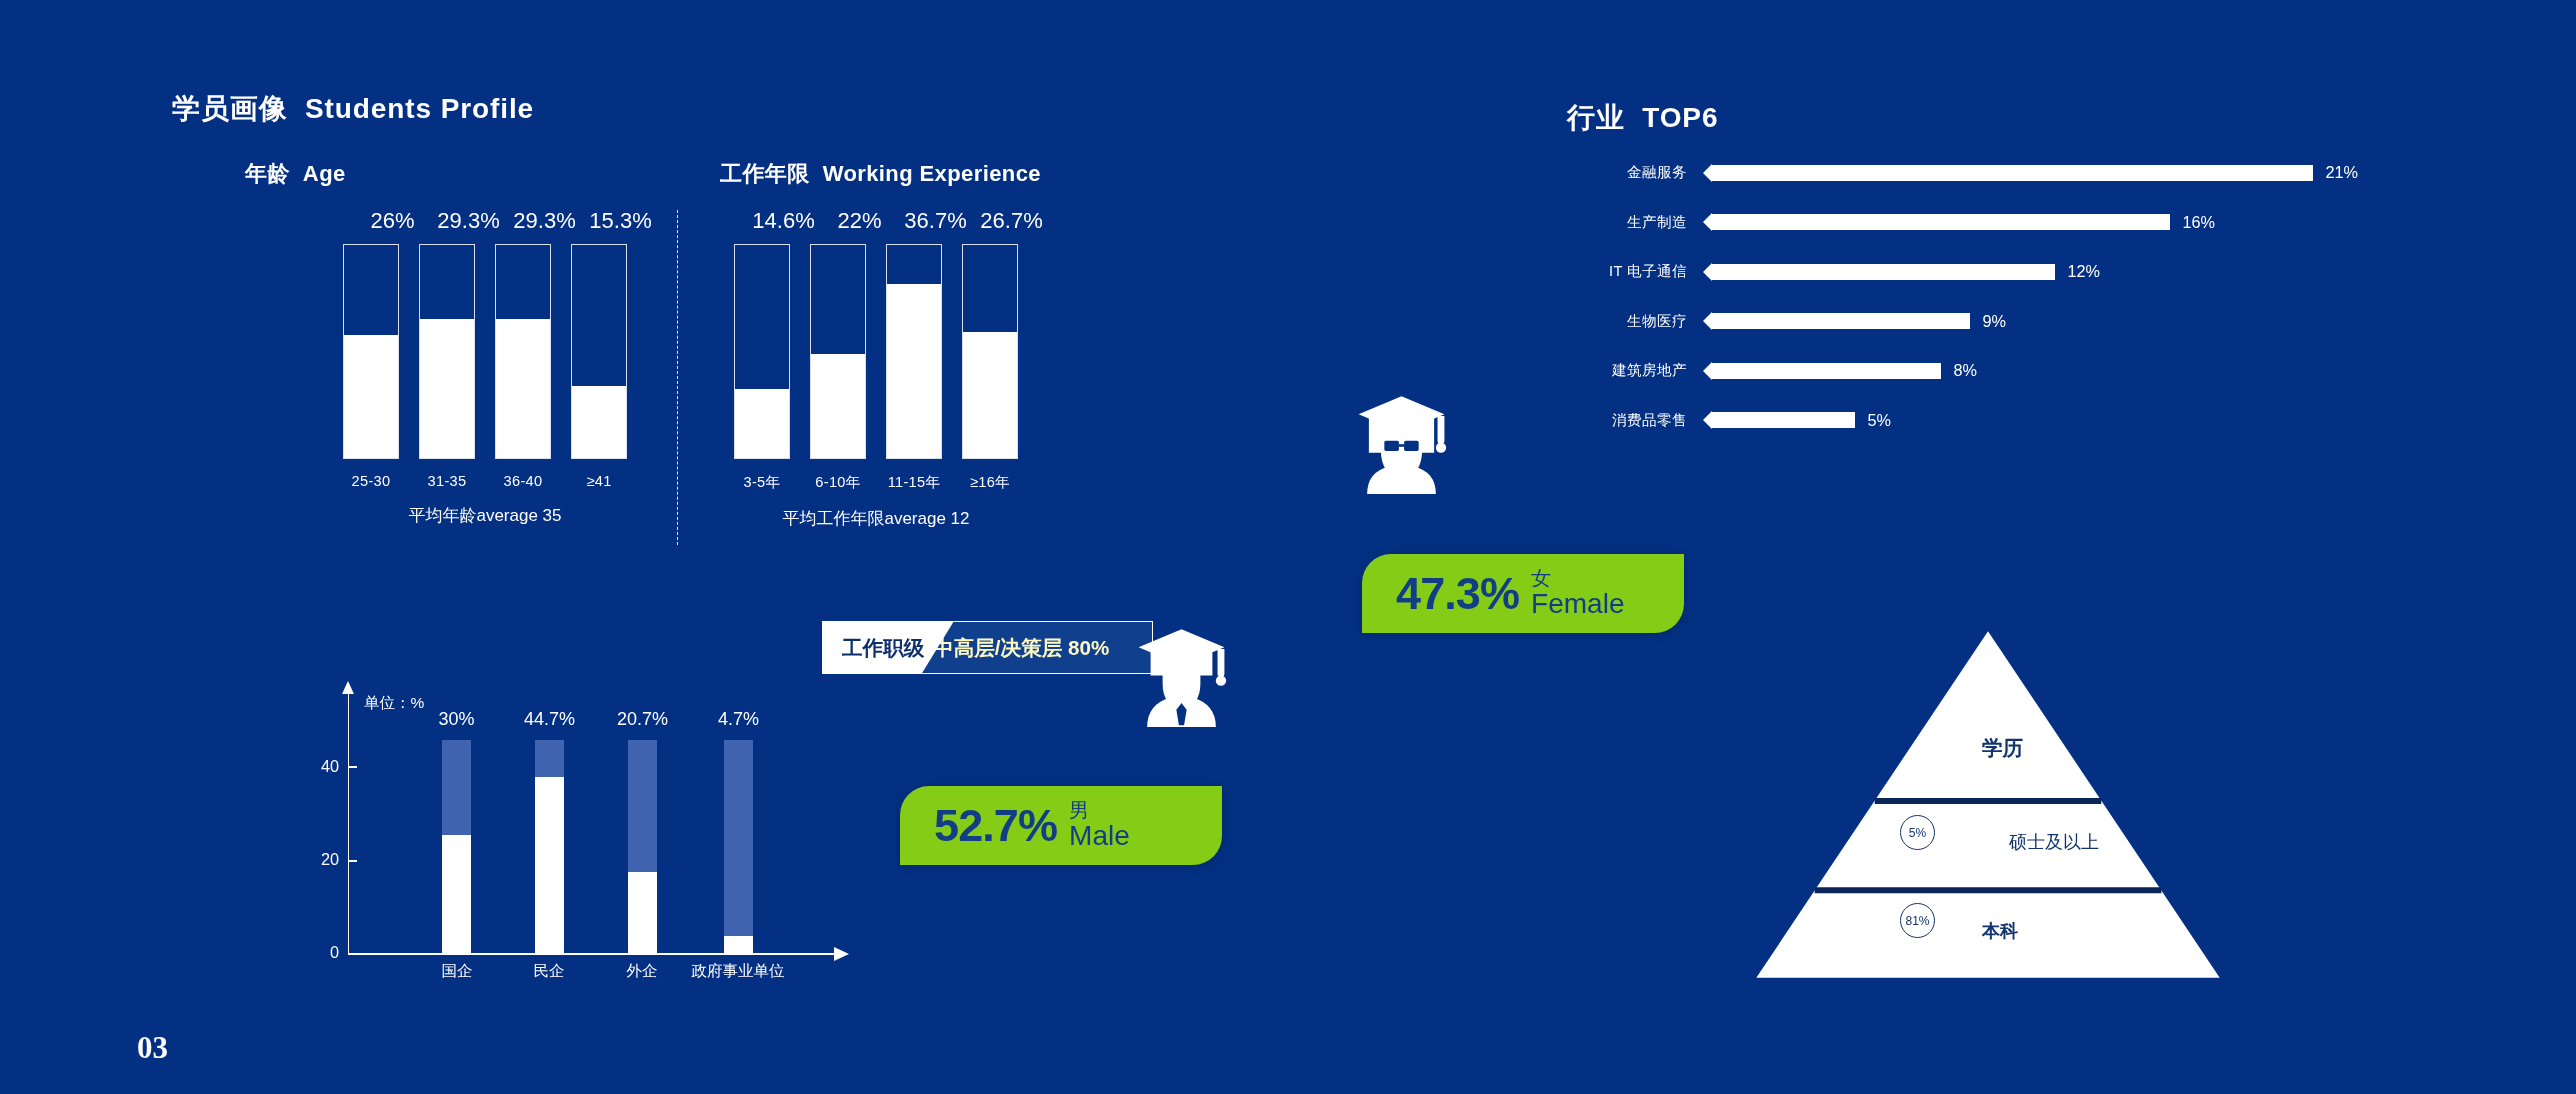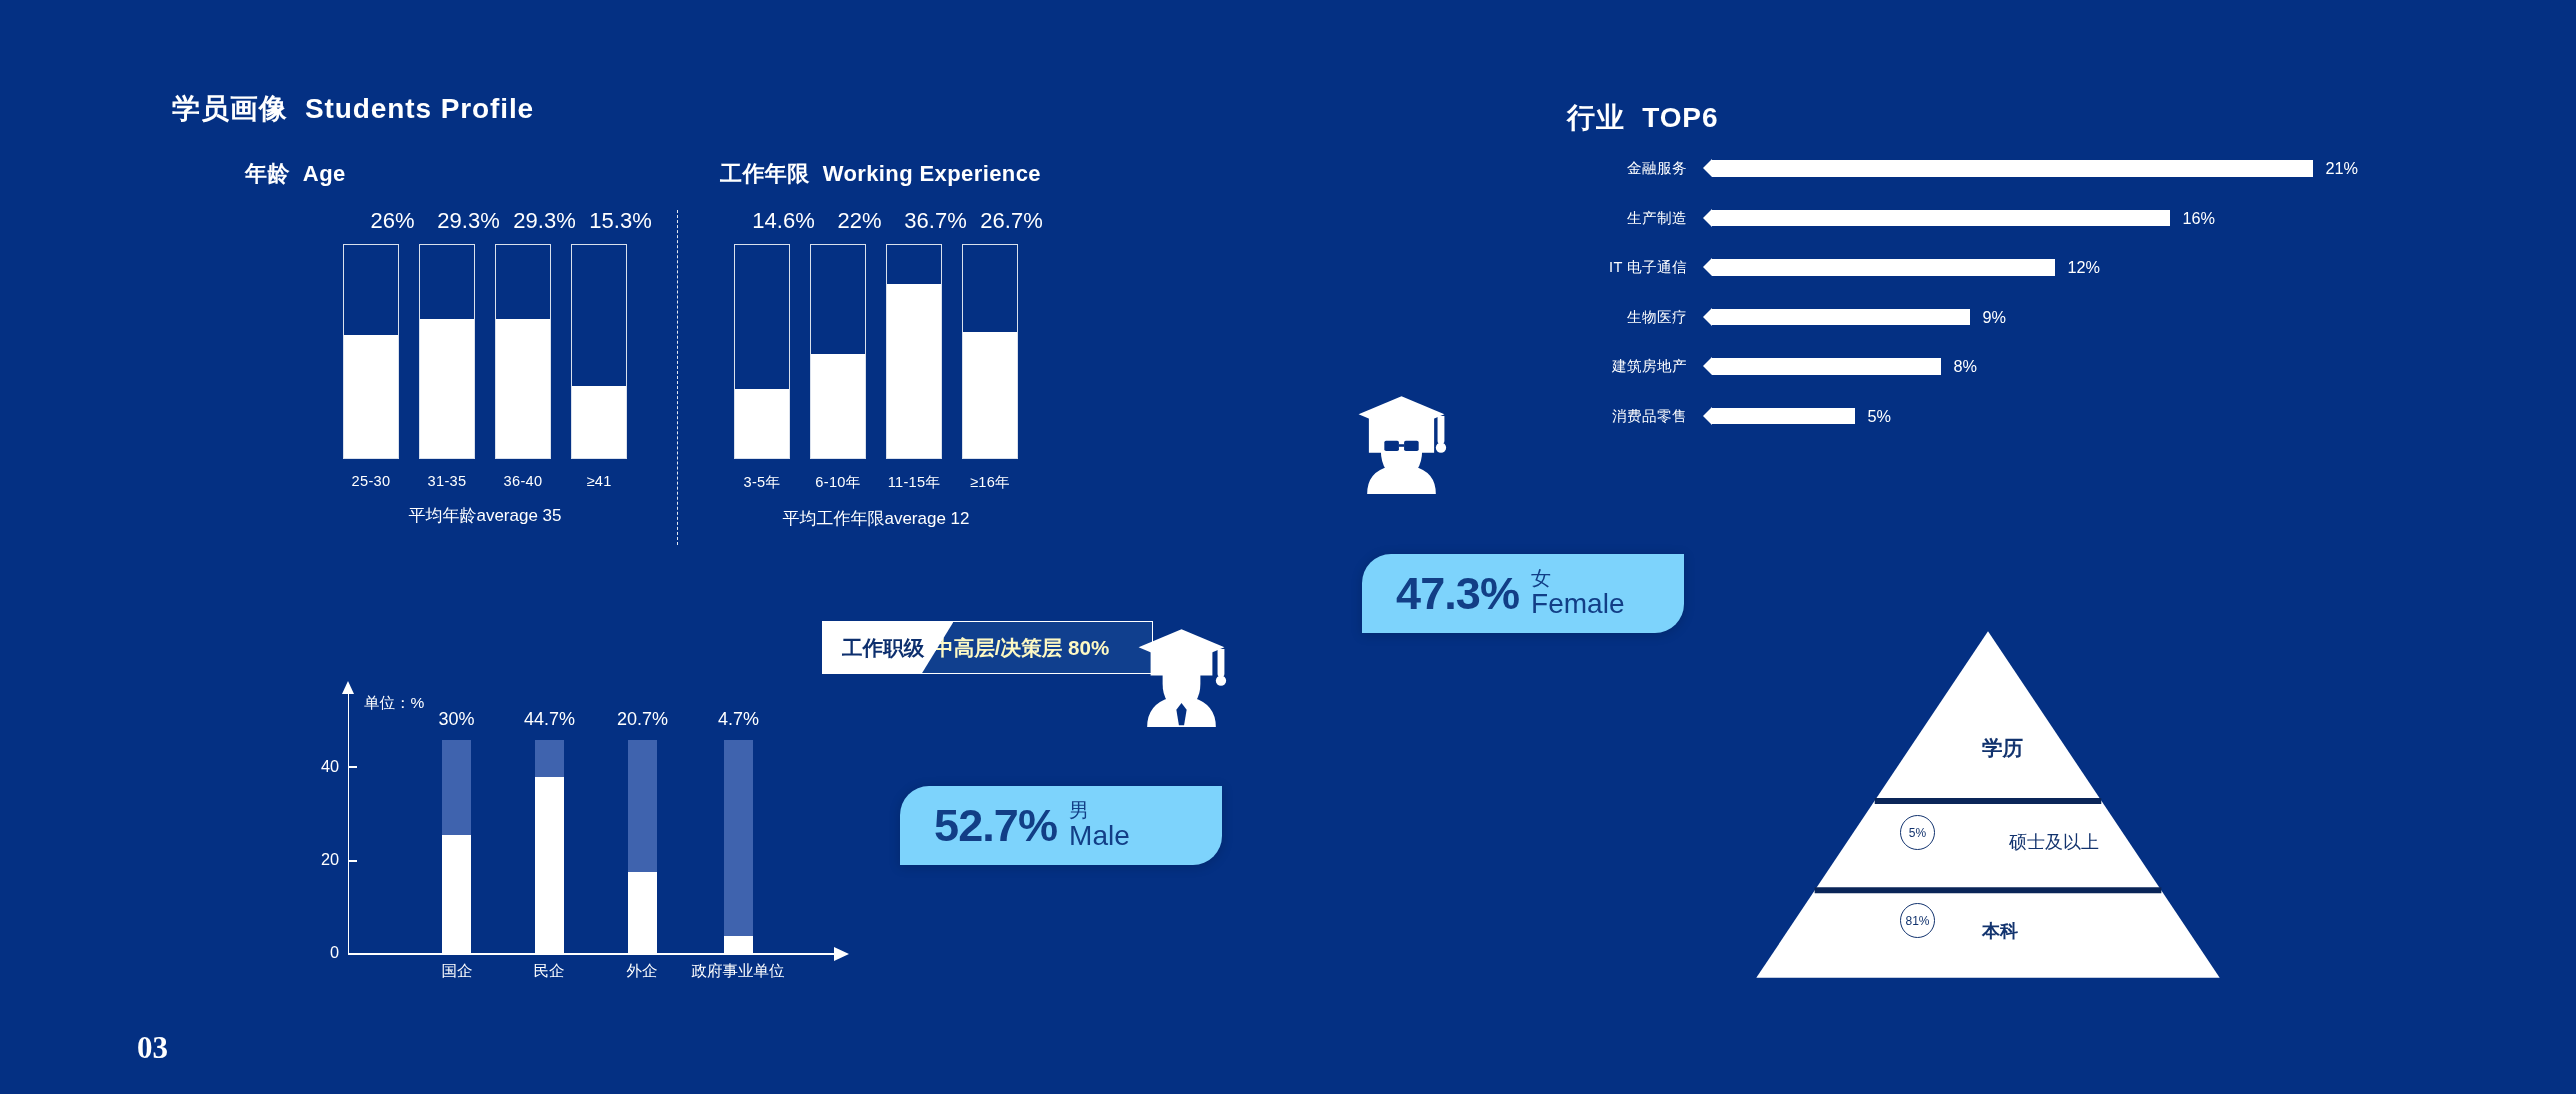--- a/index.html
+++ b/index.html
@@ -48,21 +48,21 @@
   }
 
   
   #panel-divider{
     position:absolute;left:677px;top:210px;width:0;height:335px;
     border-left:1.7px dashed rgba(255,255,255,.9);
   }
 
   
   #industry-chart{position:absolute;left:1567px;top:159px;width:816px;}
-  .hrow{display:flex;align-items:flex-start;height:27.5px;margin-bottom:22px;}
+  .hrow{display:flex;align-items:center;height:27.5px;margin-bottom:22px;}
   .hrow .hlabel{
     width:120px;text-align:right;font-size:14.6px;padding-right:15.5px;
     white-space:nowrap;letter-spacing:0.4px;
   }
   .hrow .marker{
     width:0;height:0;flex:0 0 auto;
     border-top:9.4px solid transparent;
     border-bottom:9.4px solid transparent;
     border-right:9.4px solid #ffffff;
     margin-right:0.9px;
@@ -115,21 +115,21 @@
   }
   .jlcol .jltrack{position:relative;width:100%;height:100%;background:#3f63ae;}
   .jlcol .jlfill{position:absolute;left:0;right:0;bottom:0;background:#ffffff;}
   .jlcat{
     position:absolute;top:340px;font-size:15.5px;text-align:center;
     transform:translateX(-50%);white-space:nowrap;
   }
 
   
   .gender-card{
-    position:absolute;background:#7dd3fc;
+    position:absolute;background:#84cc16;
     display:flex;align-items:center;
     box-shadow:0 1.7px 12px rgba(0,0,0,.18);
   }
   #female-card{
     left:1362px;top:554px;width:322px;height:79px;
     border-radius:29px 0 29px 0;
   }
   #male-card{
     left:900px;top:786px;width:322px;height:79px;
     border-radius:29px 0 29px 0;

